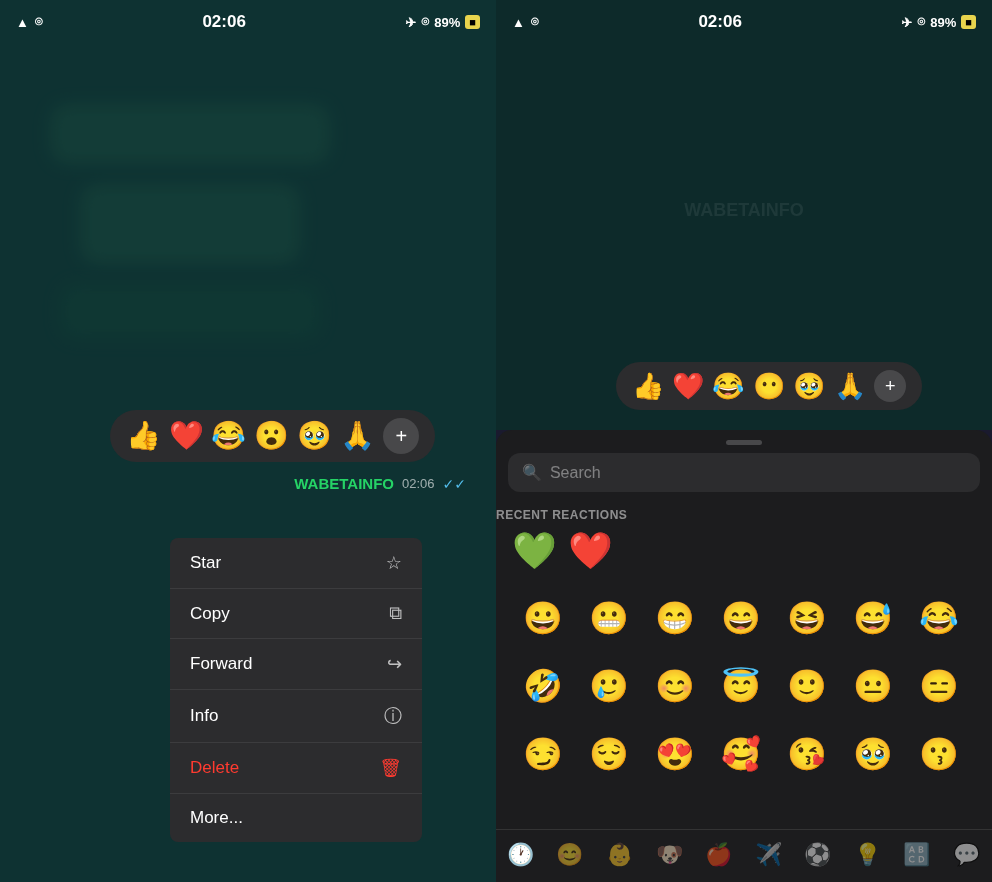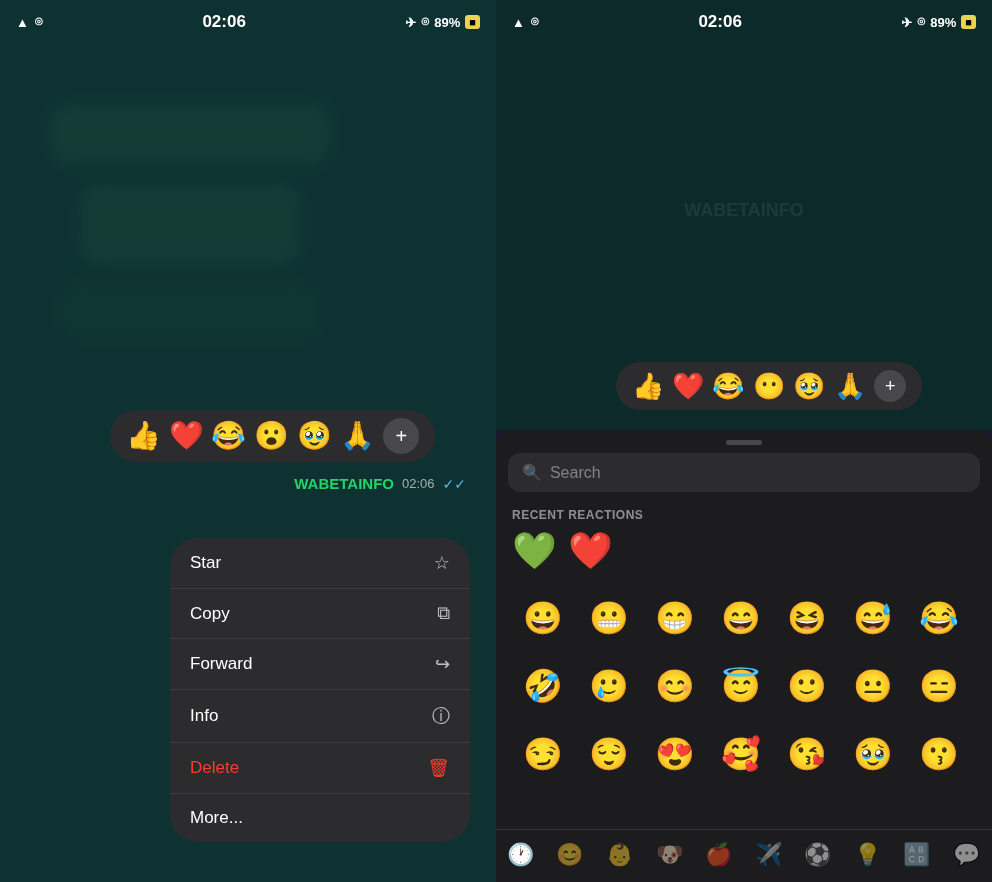--- a/index.html
+++ b/index.html
@@ -128,22 +128,22 @@
       font-size: 14px;
     }
 
     
     .context-menu {
       position: absolute;
       bottom: 40px;
       left: 170px;
       z-index: 30;
       background: #2c2c2e;
-      border-radius: 28px;
-      width: 300px;
+      border-radius: 8px;
+      width: 252px;
       overflow: hidden;
     }
     .context-menu-item {
       display: flex;
       align-items: center;
       justify-content: space-between;
       padding: 14px 20px;
       border-bottom: 1px solid rgba(255,255,255,0.08);
       cursor: pointer;
     }
@@ -248,21 +248,21 @@
       padding: 10px 14px;
       display: flex;
       align-items: center;
       gap: 8px;
     }
     .search-bar .search-icon { color: rgba(255,255,255,0.4); font-size: 16px; }
     .search-bar .search-text { color: rgba(255,255,255,0.4); font-size: 16px; }
 
     
     .section-label {
-      padding: 6px 16px 8px;
+      padding: 6px 0 8px;
       font-size: 12px;
       font-weight: 600;
       color: rgba(255,255,255,0.5);
       letter-spacing: 0.5px;
       text-transform: uppercase;
     }
 
     
     .recent-reactions {
       display: flex;

